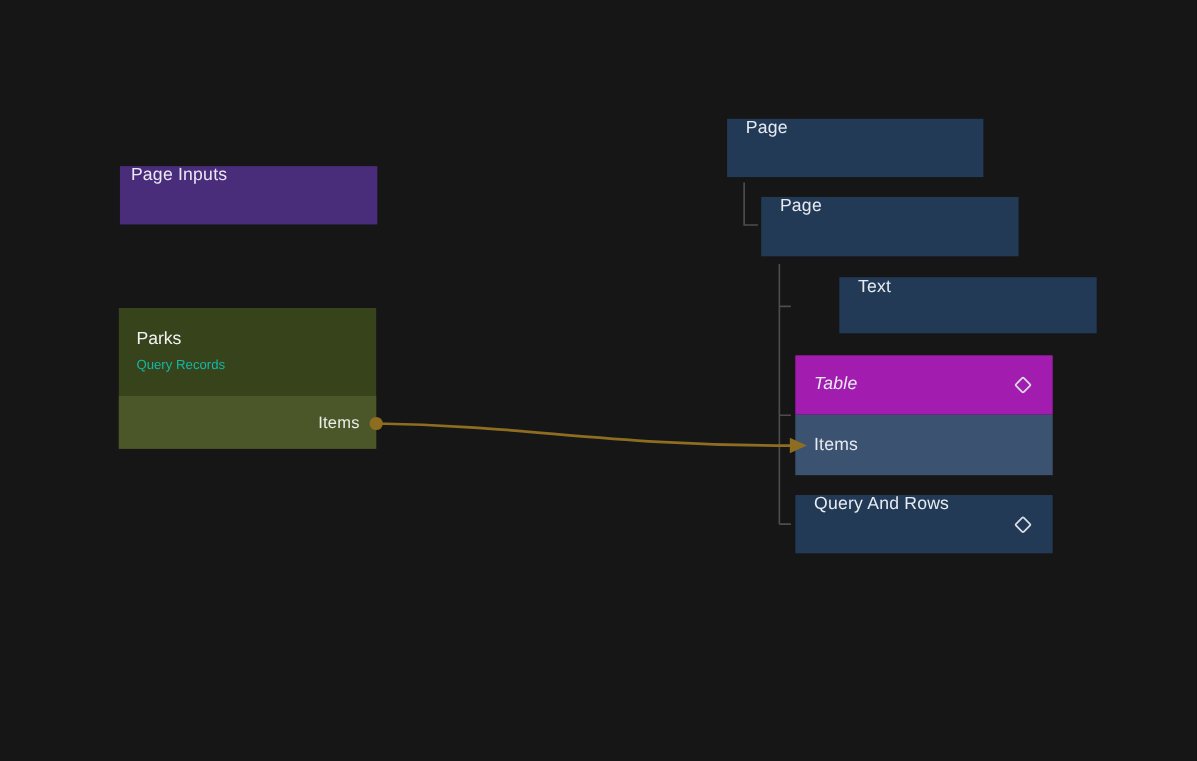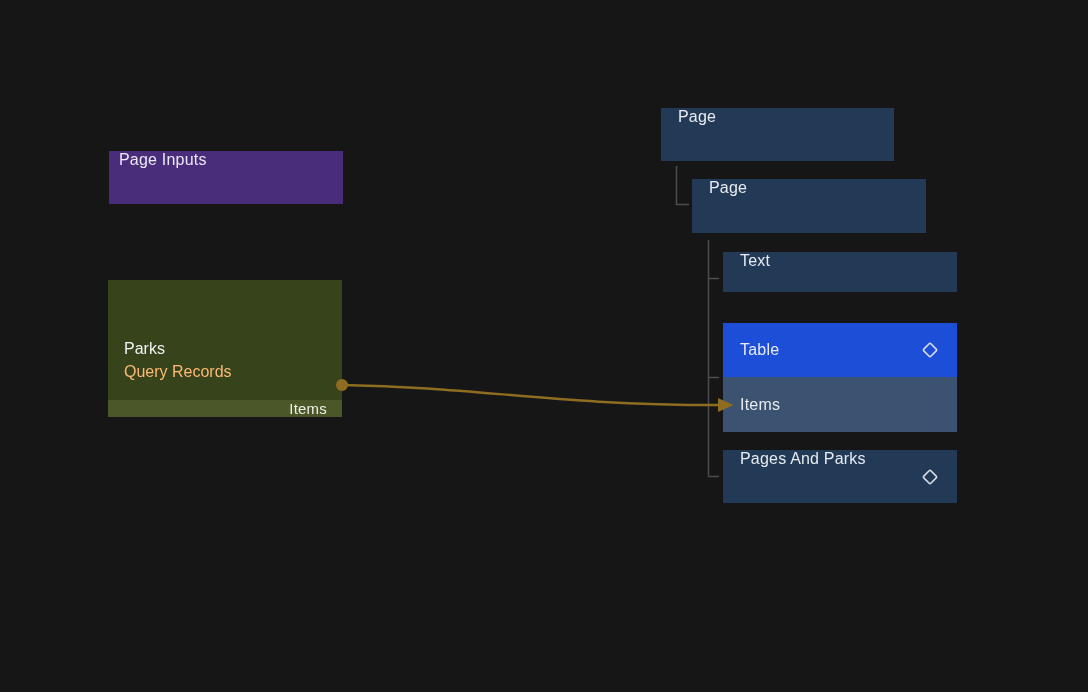--- a/index.html
+++ b/index.html
@@ -8,31 +8,31 @@
     font-family:"Liberation Sans",sans-serif;overflow:hidden;
   }
   .node{position:absolute;box-sizing:border-box;display:flex;}
   .node-label{font-size:16px;letter-spacing:.2px;}
 
   
   .purple-node{background:#492d7b;color:#ece7f4;padding-left:10px;}
 
   
   .parks-node{background:#37431b;flex-direction:column;align-items:stretch;padding:0;color:#f1f1f1;}
-  .parks-header{flex:0 0 80px;padding:17px 1px 0 16px;box-sizing:border-box;margin-top:40px;}
+  .parks-header{flex:0 0 80px;padding:17px 1px 0 16px;box-sizing:border-box;}
   .parks-title{font-size:16px;font-weight:500;color:#f2f2f3;line-height:23px;}
-  .parks-subtitle{font-size:16px;color:#fdba74;line-height:23px;}
+  .parks-subtitle{font-size:12px;color:#14b8a6;line-height:23px;}
   .parks-output{flex:1;background:#4b5729;display:flex;align-items:center;justify-content:flex-end;padding-right:15px;}
   .parks-output .node-label{font-size:15px;color:#eceee7;}
 
   
   .blue-node{background:#223a56;color:#e7ebf1;padding-left:17px;}
   .combo-node{background:transparent;flex-direction:column;align-items:stretch;padding:0;}
   .combo-row{display:flex;align-items:center;box-sizing:border-box;padding-left:17px;color:#e7ebf1;}
-  .combo-row.top{flex:0 0 54px;background:#1d4ed8;}
+  .combo-row.top{flex:0 0 54px;background:#a21caf;font-style:italic;}
   .combo-row.bottom{flex:1;background:#3b5270;}
   .icon-slot{margin-left:auto;margin-right:18px;display:flex;align-items:center;}
 
   svg.overlay{position:absolute;left:0;top:0;pointer-events:none;}
 </style>
 </head>
 <body>
 
 <div id="canvas">
 
@@ -56,40 +56,40 @@
   </div>
 
   <div class="node blue-node" style="left:661px;top:108px;width:233px;height:53px">
     <span class="node-label">Page</span>
   </div>
 
   <div class="node blue-node" style="left:692px;top:179px;width:234px;height:54px">
     <span class="node-label">Page</span>
   </div>
 
-  <div class="node blue-node" style="left:723px;top:252px;width:234px;height:40px">
+  <div class="node blue-node" style="left:763px;top:252px;width:234px;height:51px">
     <span class="node-label">Text</span>
   </div>
 
   <div class="node combo-node" style="left:723px;top:323px;width:234px;height:109px">
     <div class="combo-row top">
       <span class="node-label">Table</span>
       <span class="icon-slot">
         <svg width="18" height="18" viewBox="0 0 18 18">
           <rect x="4" y="4" width="10" height="10" rx="1.2" transform="rotate(45 9 9)" fill="none" stroke="#d8dce4" stroke-width="1.6"></rect>
         </svg>
       </span>
     </div>
     <div class="combo-row bottom">
       <span class="node-label">Items</span>
     </div>
   </div>
 
   <div class="node blue-node" style="left:723px;top:450px;width:234px;height:53px">
-    <span class="node-label">Pages And Parks</span>
+    <span class="node-label">Query And Rows</span>
     <span class="icon-slot">
       <svg width="18" height="18" viewBox="0 0 18 18">
         <rect x="4" y="4" width="10" height="10" rx="1.2" transform="rotate(45 9 9)" fill="none" stroke="#d8dce4" stroke-width="1.6"></rect>
       </svg>
     </span>
   </div>
 
   <svg class="overlay" width="1088" height="692">
     <path d="M342 385 C 480 387, 550 405, 719 405" fill="none" stroke="#8f6d20" stroke-width="2.5"></path>
     <circle cx="342" cy="385" r="6" fill="#8f6d20"></circle>

